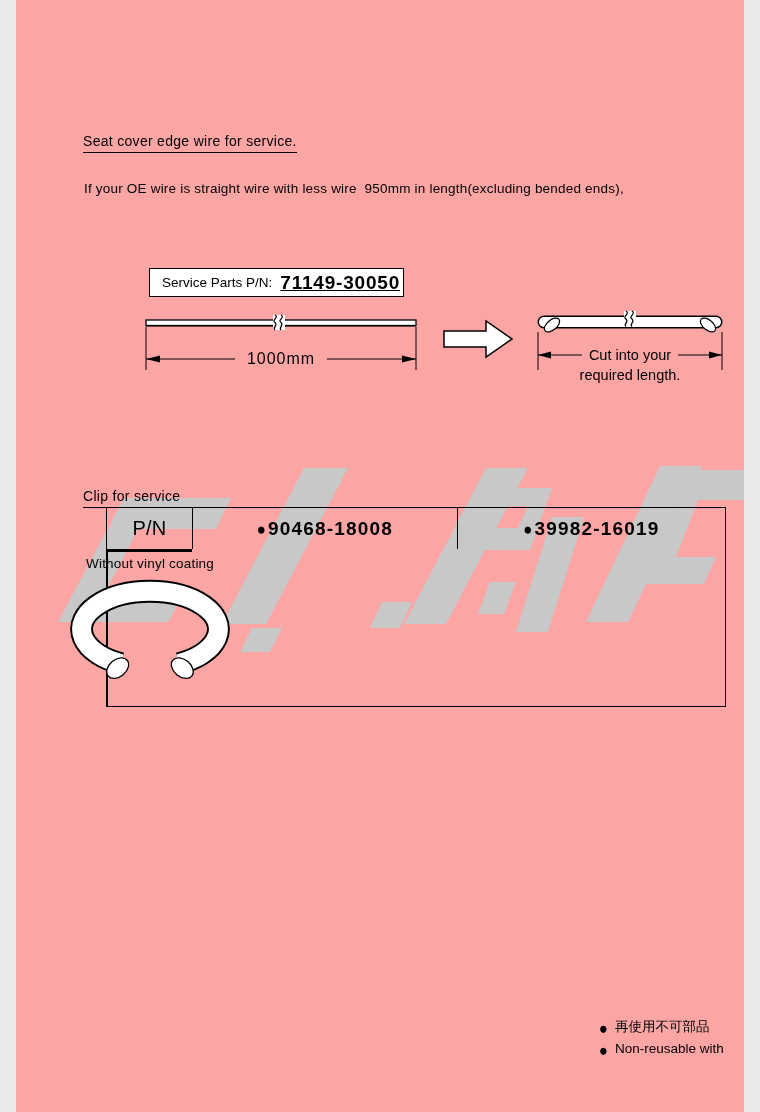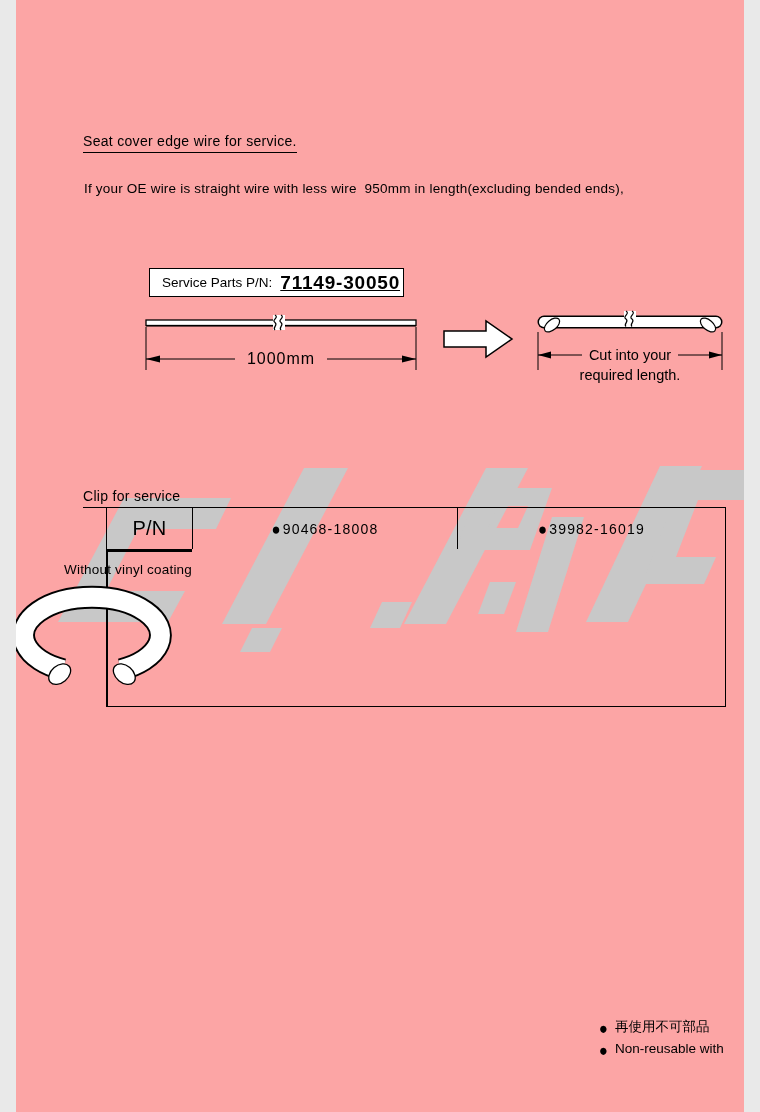--- a/index.html
+++ b/index.html
@@ -59,22 +59,22 @@
     grid-template-rows: 41px 1fr;
     z-index: 2;
     background: transparent;
   }
   .ct-cell { display: flex; align-items: center; justify-content: center; }
   .ct-cell.bl { border-left: 1.5px solid #000; }
   .ct-cell.bt { border-top: 3px solid #000; }
   .ct-rowlabel { font-size: 20px; letter-spacing: 0.3px; }
   .ct-pn-cell { gap: 2px; }
   .ct-bullet { font-size: 15px; line-height: 1; transform: scaleY(1.15); }
-  .ct-pn { font-size: 14px; font-weight: normal; letter-spacing: 1.2px; white-space: pre; }
-  .ct-shape-cell { flex-direction: column; justify-content: flex-start; padding-top: 10px; align-items: flex-end; }
+  .ct-pn { font-size: 19px; font-weight: bold; letter-spacing: 1.2px; white-space: pre; }
+  .ct-shape-cell { flex-direction: column; justify-content: flex-start; padding-top: 4px; }
   .coating-label { font-size: 13.5px; letter-spacing: 0.2px; white-space: pre; }
   .clip-svg { display: block; margin-top: 5px; }
   .legend {
     position: absolute;
     left: 583px;
     top: 1016px;
     font-size: 13.5px;
     line-height: 22px;
   }
   .legend-line { display: flex; align-items: center; gap: 7px; white-space: pre; }

